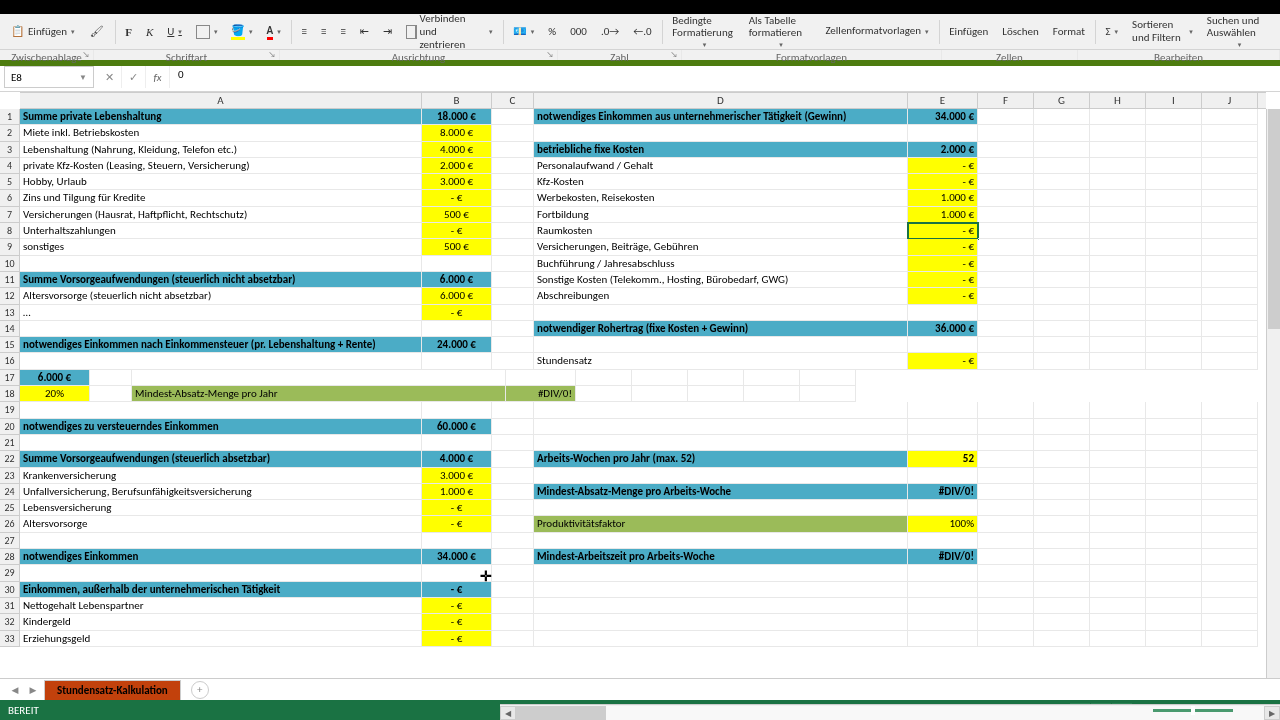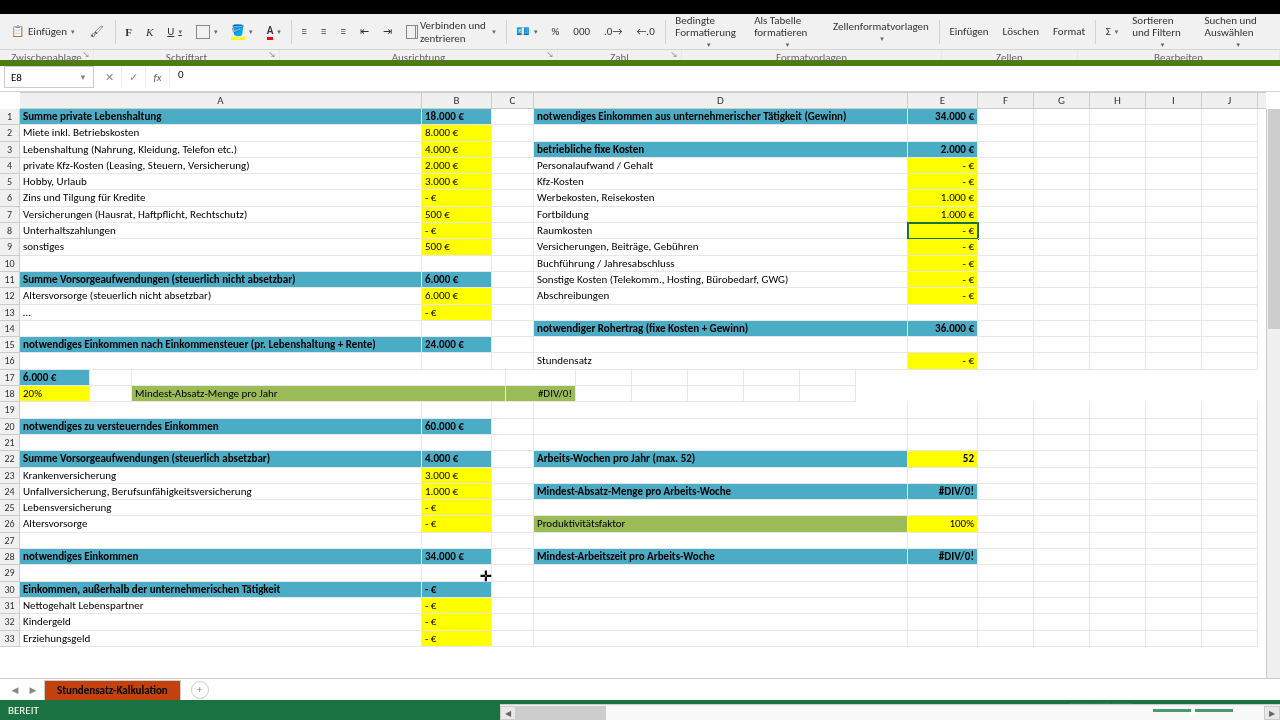--- a/index.html
+++ b/index.html
@@ -22,21 +22,21 @@
 .fx{font-style:italic;color:#666}
 .formula-input{flex:1;padding:2px 8px}
 .sheet-area{flex:1;position:relative;overflow:hidden;background:#fff}
 .colhdr{position:absolute;top:0;left:20px;right:14px;height:17px;background:#f0f0f0;display:flex;border-bottom:1px solid #ccc;border-top:1px solid #ccc}
 .colhdr div{border-right:1px solid #ccc;text-align:center;line-height:16px;color:#333}
 .rowhdr{position:absolute;top:17px;left:0;width:20px;background:#f0f0f0;border-right:1px solid #ccc}
 .rowhdr div{height:16.3px;border-bottom:1px solid #ccc;text-align:center;line-height:16px;color:#333;font-size:10px}
 .grid{position:absolute;top:17px;left:20px;right:14px;bottom:0}
 .row{height:16.3px;display:flex;position:relative}
 .cell{height:16.3px;border-right:1px solid #e8e8e8;border-bottom:1px solid #e8e8e8;padding:0 3px;line-height:16px;overflow:hidden;white-space:nowrap}
-.cA{width:402px}.cB{width:70px;text-align:left}.cC{width:42px}.cD{width:374px}.cE{width:70px;text-align:right}
+.cA{width:402px}.cB{width:70px;text-align:center}.cC{width:42px}.cD{width:374px}.cE{width:70px;text-align:right}
 .cF,.cG,.cH,.cI,.cJ{width:56px}
 .hdr-teal{background:#4bacc6;font-weight:bold}
 .hdr-green{background:#9bbb59;font-weight:normal}
 .yellow{background:#ffff00}
 .sel{outline:2px solid #1a7243;outline-offset:-1px}
 .cursor-plus{position:absolute;pointer-events:none;font-size:14px;color:#000;font-weight:bold}
 .hscroll{position:absolute;bottom:0;right:0;left:500px;height:16px;background:#f0f0f0;display:flex;align-items:center;border-top:1px solid #ccc}
 .hscroll .arr{width:16px;height:14px;background:#e8e8e8;border:1px solid #ccc;text-align:center;line-height:12px;font-size:8px;color:#666}
 .hscroll .track{flex:1;height:14px;background:#f8f8f8;position:relative}
 .hscroll .thumb{position:absolute;left:0;width:90px;height:14px;background:#cdcdcd}
@@ -127,40 +127,40 @@
       </div>
  <div class="ribbon-sep"></div>
  <div class="ribbon-btn" style="flex-direction:column;line-height:1.1">
         <span>Bedingte Formatierung</span>
         <span class="dd-caret">▾</span>
       </div>
  <div class="ribbon-btn" style="flex-direction:column;line-height:1.1">
         <span>Als Tabelle formatieren</span>
         <span class="dd-caret">▾</span>
       </div>
- <div class="ribbon-btn" style="flex-direction:column;line-height:1.1">
+ <div class="ribbon-btn" style="flex-direction:row;line-height:1.1">
         <span>Zellenformatvorlagen</span>
         <span class="dd-caret">▾</span>
       </div>
  <div class="ribbon-sep"></div>
  <div class="ribbon-btn">
         <span>Einfügen</span>
       </div>
  <div class="ribbon-btn">
         <span>Löschen</span>
       </div>
  <div class="ribbon-btn">
         <span>Format</span>
       </div>
  <div class="ribbon-sep"></div>
  <div class="ribbon-btn">
         <span>Σ</span>
         <span class="dd-caret">▾</span>
       </div>
- <div class="ribbon-btn" style="flex-direction:column;line-height:1.1">
+ <div class="ribbon-btn" style="flex-direction:row;line-height:1.1">
         <span>Sortieren und Filtern</span>
         <span class="dd-caret">▾</span>
       </div>
  <div class="ribbon-btn" style="flex-direction:column;line-height:1.1">
         <span>Suchen und Auswählen</span>
         <span class="dd-caret">▾</span>
       </div>
 </div>
 
 <div class="groups">

